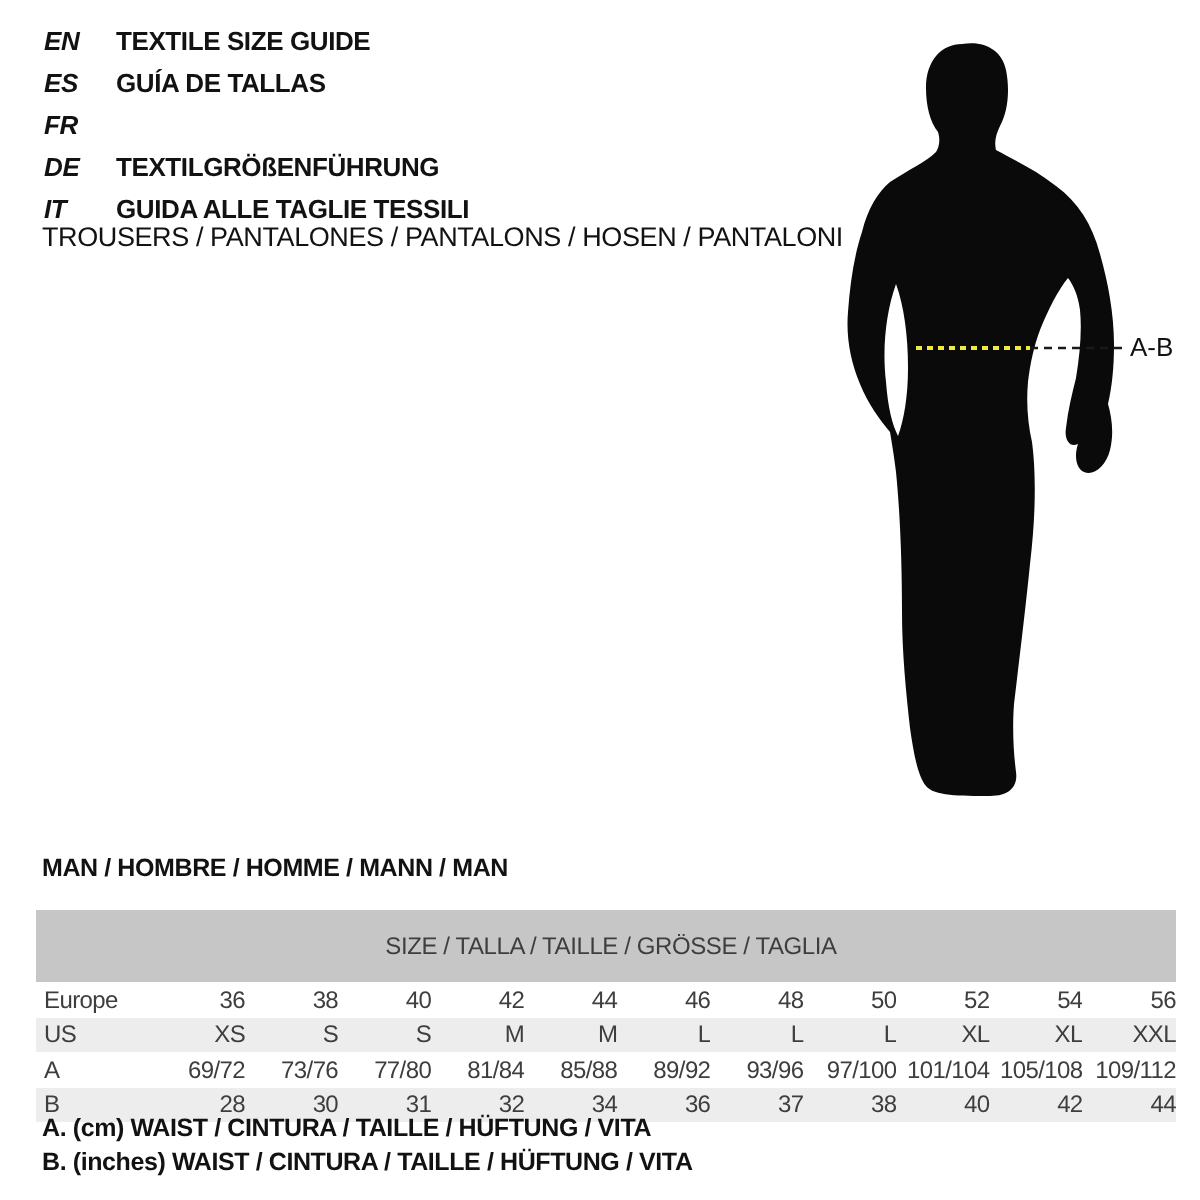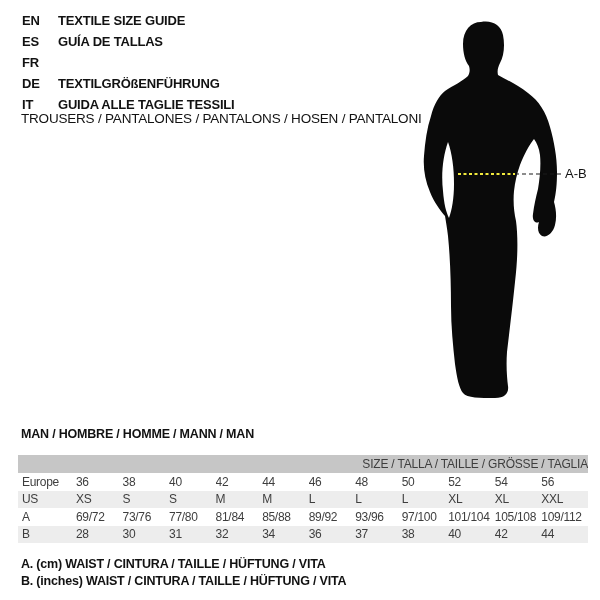--- a/index.html
+++ b/index.html
@@ -13,37 +13,37 @@
   }
   html,body{margin:0;padding:0;}
   body{
     width:600px;height:600px;position:relative;overflow:hidden;
     background:#ffffff;color:var(--text);
     font-family:"Liberation Sans","DejaVu Sans",sans-serif;
   }
   .lang-list{position:absolute;left:22px;top:10px;}
   .lang-row{display:flex;align-items:center;height:21px;
     font-weight:bold;font-size:13px;letter-spacing:-0.2px;white-space:nowrap;}
-  .lang-code{width:36px;flex:0 0 36px;}
+  .lang-code{width:36px;flex:0 0 36px;font-style:italic;}
   .category-title{position:absolute;left:21px;top:111px;
     font-weight:normal;font-size:13.5px;letter-spacing:-0.2px;white-space:nowrap;}
   .gender-title{position:absolute;left:21px;top:427px;
     font-weight:bold;font-size:12.5px;letter-spacing:-0.2px;white-space:nowrap;}
   .figure{position:absolute;left:415px;top:16px;width:175px;height:385px;}
   .figure svg{display:block;width:100%;height:100%;}
   .silhouette{fill:var(--silhouette);fill-rule:evenodd;}
   .waist-line-yellow{stroke:var(--dash-on-body);stroke-width:2;stroke-dasharray:3 2.5;fill:none;}
   .waist-line-black{stroke:var(--dash-off-body);stroke-width:1.2;stroke-dasharray:4 3;fill:none;}
   .ab-text{font-family:"Liberation Sans","DejaVu Sans",sans-serif;
     font-size:13px;fill:var(--text);}
   .size-table{position:absolute;left:18px;top:455px;width:570px;
     border-collapse:collapse;table-layout:fixed;
     font-size:12px;letter-spacing:-0.3px;color:var(--table-text);}
-  .size-table td{height:17.5px;padding:0;text-align:left;vertical-align:middle;white-space:nowrap;overflow:hidden;}
-  .size-table .table-header{background:var(--header-bg);text-align:right;padding-left:5px;height:18px;letter-spacing:-0.2px;}
+  .size-table td{height:17.5px;padding:0;text-align:right;vertical-align:middle;white-space:nowrap;overflow:hidden;}
+  .size-table .table-header{background:var(--header-bg);text-align:center;padding-left:5px;height:36px;letter-spacing:-0.2px;}
   .size-table .row-label{text-align:left;padding-left:4px;margin-top:44px;}
   .size-table tr.stripe td{background:var(--stripe-bg);}
   .notes{position:absolute;left:21px;top:556px;
     font-weight:bold;font-size:12.5px;line-height:16.5px;letter-spacing:-0.2px;white-space:nowrap;}
 </style>
 </head>
 <body>
 
 <div class="lang-list">
     <div class="lang-row">

